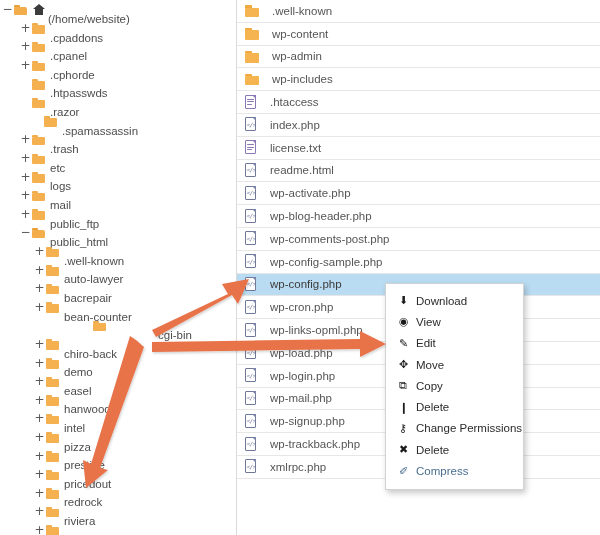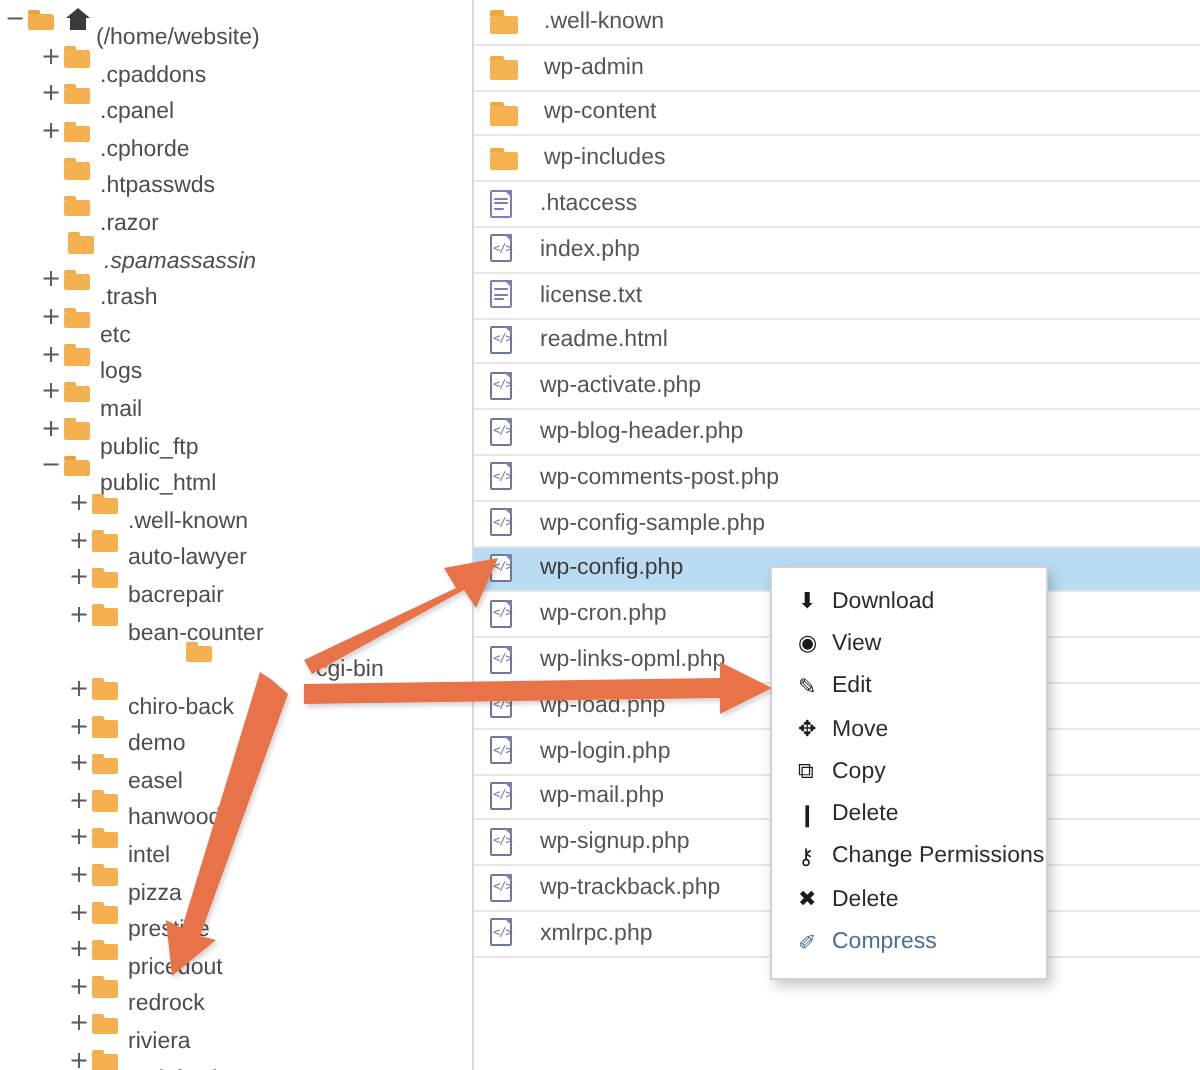--- a/index.html
+++ b/index.html
@@ -315,21 +315,21 @@
         <div class="tree-row" style="padding-left: 20px;">
           <span class="expander blank"></span>
           <span class="folder-ico"></span>
           <span class="tree-label">.htpasswds</span>
         </div>
         <div class="tree-row" style="padding-left: 20px;">
           <span class="expander blank"></span>
           <span class="folder-ico"></span>
           <span class="tree-label">.razor</span>
         </div>
-        <div class="tree-row" style="padding-left: 22px; font-style: italic;">
+        <div class="tree-row" style="padding-left: 32px;">
           <span class="expander blank"></span>
           <span class="folder-ico"></span>
           <span class="tree-label">.spamassassin</span>
         </div>
         <div class="tree-row" style="padding-left: 20px;">
           <span class="expander">+</span>
           <span class="folder-ico"></span>
           <span class="tree-label">.trash</span>
         </div>
         <div class="tree-row" style="padding-left: 20px;">
@@ -442,25 +442,25 @@
 
   <div id="pane-divider"></div>
 
   <div id="file-pane">
       <div class="file-row">
         <span class="lico folder"></span>
         <span class="file-name">.well-known</span>
       </div>
       <div class="file-row">
         <span class="lico folder"></span>
+        <span class="file-name">wp-content</span>
+      </div>
+      <div class="file-row">
+        <span class="lico folder"></span>
         <span class="file-name">wp-admin</span>
-      </div>
-      <div class="file-row">
-        <span class="lico folder"></span>
-        <span class="file-name">wp-content</span>
       </div>
       <div class="file-row">
         <span class="lico folder"></span>
         <span class="file-name">wp-includes</span>
       </div>
       <div class="file-row">
         <span class="lico doc txt">
           <span class="page"></span>
           <span class="fold"></span>
           <span class="bars">

